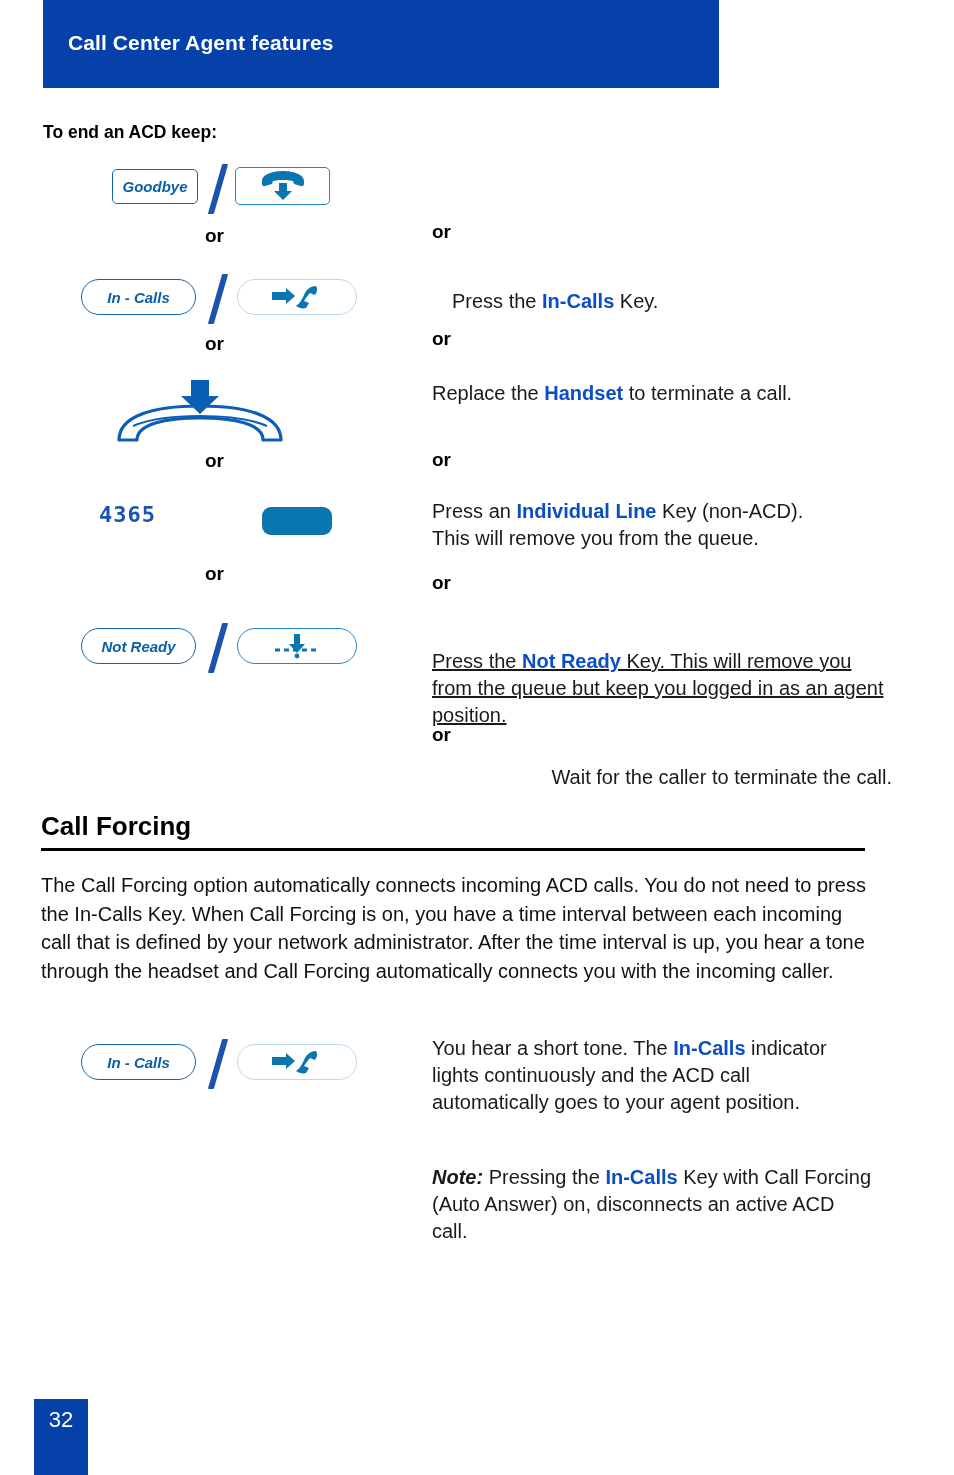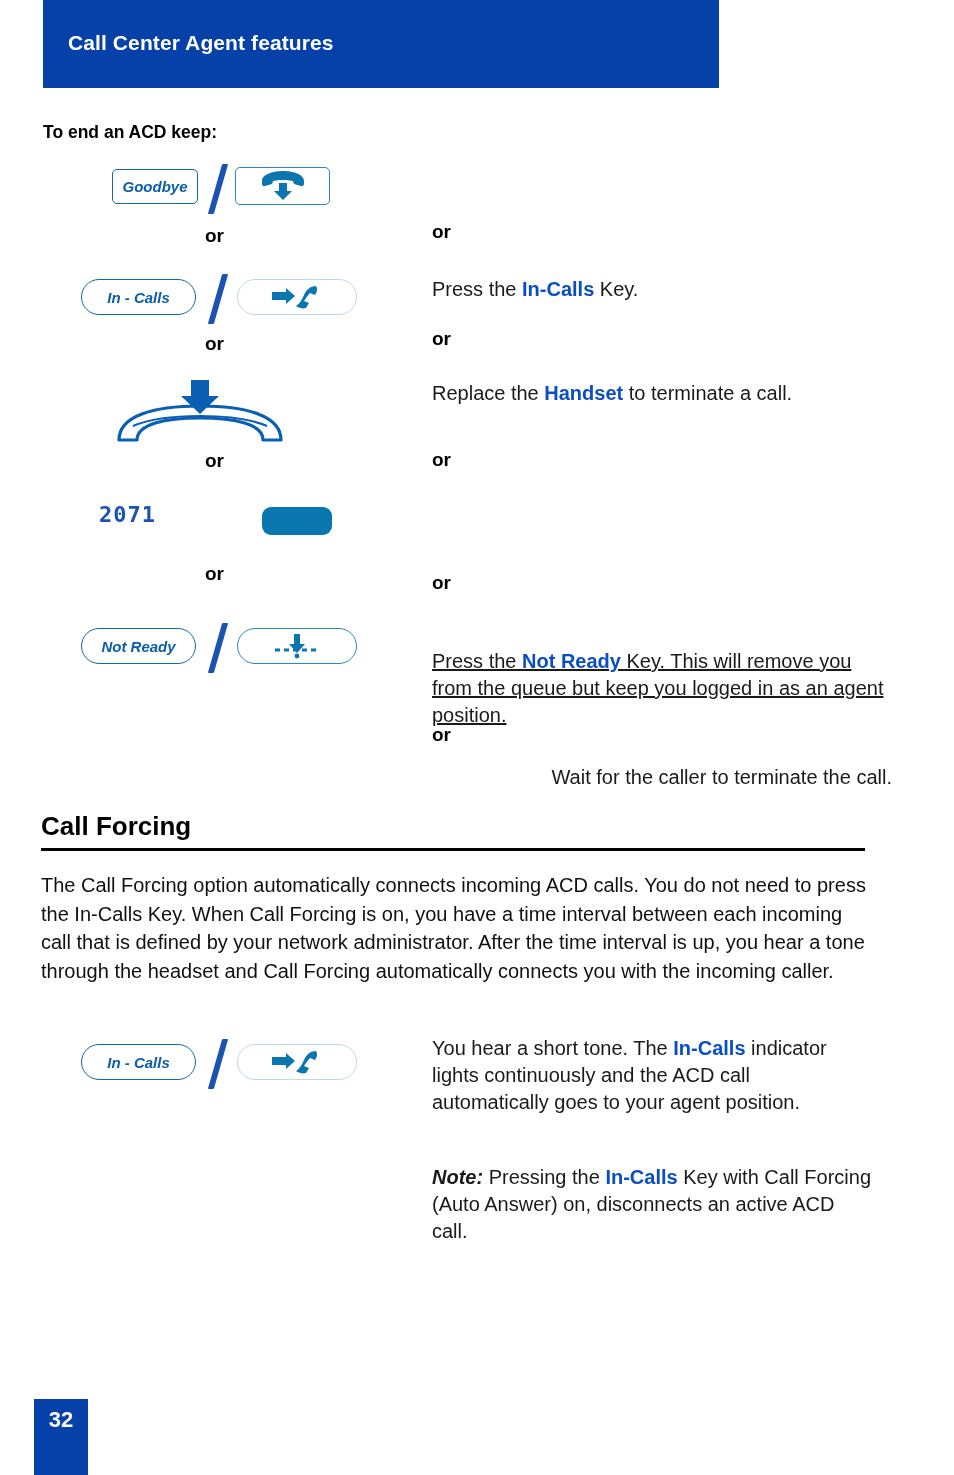--- a/index.html
+++ b/index.html
@@ -162,21 +162,21 @@
     height: 76px;
     background: #0541a8;
   }
   .page-num {
     position: absolute;
     left: 46px;
     top: 1407px;
     width: 30px;
     text-align: center;
     font-size: 22px;
-    font-weight: bold;
+    font-weight: normal;
     color: #ffffff;
   }
 </style>
 </head>
 <body>
 
 <div class="page">
 
   <div class="header-band"></div>
   <div class="header-title">Call Center Agent features</div>
@@ -202,45 +202,48 @@
     <div class="slash" style="left:172px; top:-2px; height:50px;"></div>
     <div class="hardkey pill" style="left:194px; top:3px; width:120px; height:36px; border-color:#bcd9ef;">
       <svg width="54" height="26" viewBox="0 0 54 26">
         <path d="M2 8 L16 8 L16 4 L25 12 L16 20 L16 16 L2 16 Z" fill="#0a76b0"></path>
         <path d="M46 2 C40 2 36 6 34 11 C32 16 29 20 26 22 C29 24 33 25 36 24 L39 19 L34 17 C36 14 38 11 40 9 L45 11 C47 8 48 5 46 2 Z" fill="#0a76b0"></path>
       </svg>
     </div>
   </div>
   <div class="or-mark" style="left:205px; top:333px;">or</div>
 
-  <div class="text-col" style="top:276px;">
+  <div class="text-col" style="top:288px;margin-left:20px;">
     <p>Press the <b class="kw">In-Calls</b> Key.</p>
   </div>
   <div class="text-col or-word" style="top:326px;">or</div>
 
   <div class="keyrow" style="left:43px; top:380px; width:380px; height:60px;">
     <svg width="190" height="62" viewBox="0 0 190 62" style="position:absolute; left:70px; top:0;">
       <path d="M78 0 L96 0 L96 16 L106 16 L87 34 L68 16 L78 16 Z" fill="#0a5fb4"></path>
       <path d="M6 60 C6 36, 40 26, 87 26 C134 26, 168 36, 168 60 L168 60 L150 60 C150 44 122 38 87 38 C52 38 24 44 24 60 Z" fill="none" stroke="#0a5fb4" stroke-width="3.2" stroke-linejoin="round"></path>
       <path d="M20 46 C34 40, 58 36, 87 36 C116 36, 140 40, 154 46" fill="none" stroke="#0a5fb4" stroke-width="2"></path>
     </svg>
   </div>
   <div class="or-mark" style="left:205px; top:450px;">or</div>
 
   <div class="text-col" style="top:380px;">
     <p>Replace the <b class="kw">Handset</b> to terminate a call.</p>
   </div>
   <div class="text-col or-word" style="top:447px;">or</div>
 
   <div class="keyrow" style="left:43px; top:498px; width:380px; height:50px;">
-    <div class="lcd-number" style="left:56px; top:4px;">2071</div>
+    <div class="lcd-number" style="left:56px; top:4px;">4365</div>
     <div class="line-key-solid" style="left:219px; top:9px; width:70px; height:28px;"></div>
   </div>
   <div class="or-mark" style="left:205px; top:563px;">or</div>
 
+  <div class="text-col" style="top:498px;">
+    <p>Press an <b class="kw">Individual Line</b> Key (non-ACD).<br>This will remove you from the queue.</p>
+  </div>
   <div class="text-col or-word" style="top:570px;">or</div>
 
   <div class="keyrow" style="left:43px; top:625px; width:380px;">
     <div class="softkey-label pill" style="left:38px; top:3px; width:115px; height:36px;">Not Ready</div>
     <div class="slash" style="left:172px; top:-2px; height:50px;"></div>
     <div class="hardkey pill" style="left:194px; top:3px; width:120px; height:36px;">
       <svg width="56" height="26" viewBox="0 0 56 26">
         <path d="M25 1 L31 1 L31 11 L36 11 L28 20 L20 11 L25 11 Z" fill="#0a76b0"></path>
         <line x1="6" y1="17" x2="50" y2="17" stroke="#0a76b0" stroke-width="3" stroke-dasharray="5,4"></line>
         <circle cx="28" cy="23" r="2.4" fill="#0a76b0"></circle>

